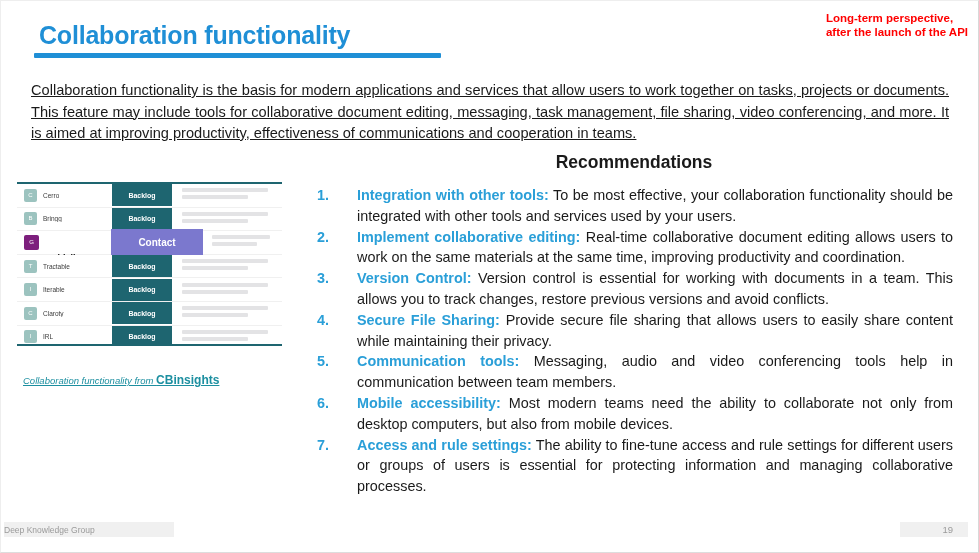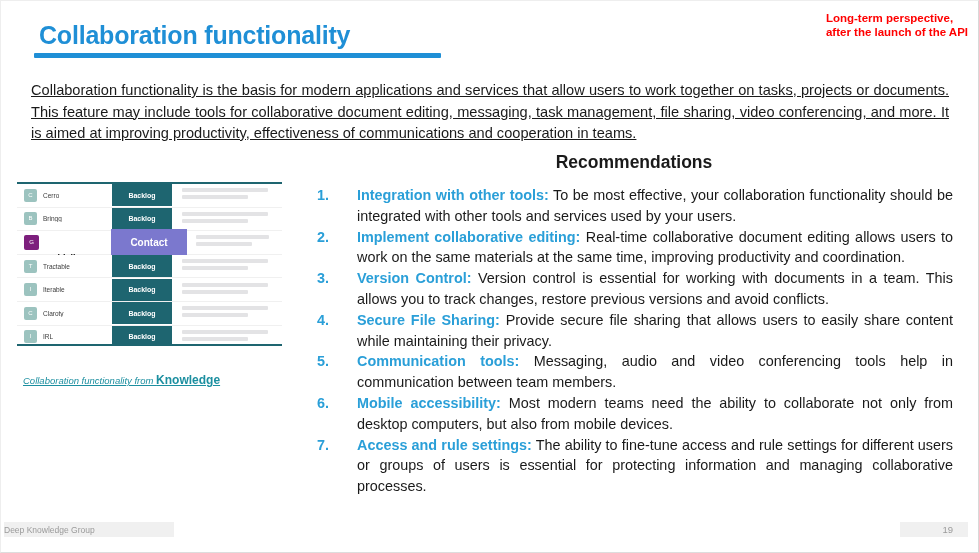--- a/index.html
+++ b/index.html
@@ -193,21 +193,21 @@
     height: 22px;
     background: #1e6570;
     color: #ffffff;
     font-size: 7px;
     font-weight: bold;
     display: flex;
     align-items: center;
     justify-content: center;
   }
   .shot-row.active .status-pill {
-    width: 76px;
+    width: 92px;
     height: 27px;
     background: #7b78ce;
     font-size: 10px;
     margin-left: 0px;
   }
   .bars-cell {
     flex: 1 1 auto;
     padding-left: 9px;
     padding-right: 8px;
   }
@@ -421,18 +421,18 @@
         <div class="bar short"></div>
       </div>
     </div>
 
   </div>
 
   <svg id="cursor" width="14" height="18" viewBox="0 0 14 18" style="position:absolute;left:188px;top:231px;">
     <polygon points="0,0 0,13 3.4,10.2 5.6,15.2 8.1,14.1 6,9.3 10,9.3" fill="#ffffff" stroke="#1a1a1a" stroke-width="1"></polygon>
   </svg>
 
-  <div id="caption"><span>Collaboration functionality from </span><span class="brand">Knowledge</span></div>
+  <div id="caption"><span>Collaboration functionality from </span><span class="brand">CBinsights</span></div>
 
   <div id="footer-left">Deep Knowledge Group</div>
   <div id="footer-page">19</div>
 
 </div>
 
 </body></html>

